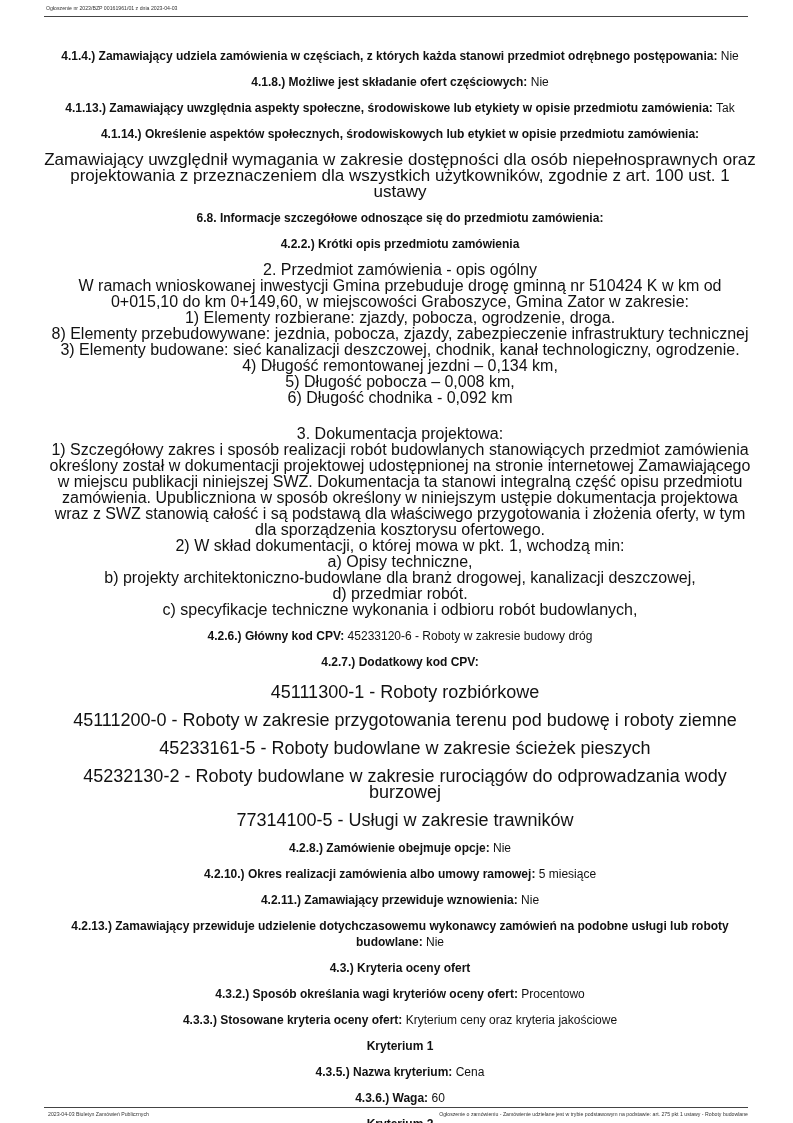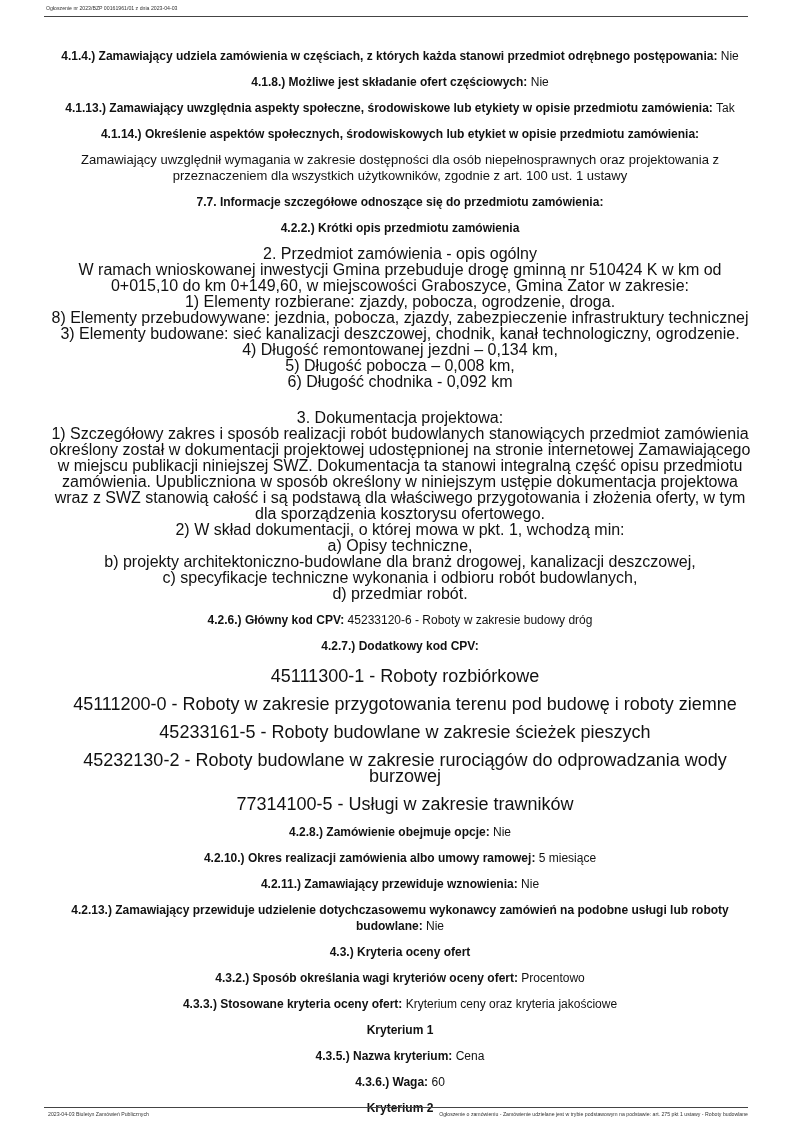--- a/index.html
+++ b/index.html
@@ -23,21 +23,21 @@
     }
     .page-footer .ftr-right {
       position: absolute; right: 0; top: 3px; font-size: 5.2px; color: #333; white-space: nowrap;
     }
     .content {
       position: absolute; left: 44px; top: 48px; width: 712px;
       font-size: 12px; line-height: 16px; text-align: center;
     }
     .para { margin: 0 0 10px 0; }
     .para b { font-weight: bold; }
-    .body-text { font-size: 13px; line-height: 16px; margin: 0 0 10px 0; }
+    .body-text { font-size: 17px; line-height: 16px; margin: 0 0 10px 0; }
     .blk { margin: 0; }
     .block { margin: 0 0 10px 0; font-size: 16px; line-height: 16px; }
     .cpv-item { font-size: 18px; line-height: 16px; margin: 0 0 12px 10px; }
   </style>
 </head>
 <body>
 
 <div class="page-header">
   <span class="hdr-text">Ogłoszenie nr 2023/BZP 00161961/01 z dnia 2023-04-03</span>
 </div>
@@ -46,43 +46,43 @@
 
   <p class="para"><b>4.1.4.) Zamawiający udziela zamówienia w częściach, z których każda stanowi przedmiot odrębnego postępowania:</b> <span>Nie</span></p>
 
   <p class="para"><b>4.1.8.) Możliwe jest składanie ofert częściowych:</b> <span>Nie</span></p>
 
   <p class="para"><b>4.1.13.) Zamawiający uwzględnia aspekty społeczne, środowiskowe lub etykiety w opisie przedmiotu zamówienia:</b> <span>Tak</span></p>
 
   <p class="para"><b>4.1.14.) Określenie aspektów społecznych, środowiskowych lub etykiet w opisie przedmiotu zamówienia:</b></p>
   <p class="body-text">Zamawiający uwzględnił wymagania w zakresie dostępności dla osób niepełnosprawnych oraz projektowania z przeznaczeniem dla wszystkich użytkowników, zgodnie z art. 100 ust. 1 ustawy</p>
 
-  <p class="para"><b>7.7. Informacje szczegółowe odnoszące się do przedmiotu zamówienia:</b></p>
+  <p class="para"><b>6.8. Informacje szczegółowe odnoszące się do przedmiotu zamówienia:</b></p>
 
   <p class="para"><b>4.2.2.) Krótki opis przedmiotu zamówienia</b></p>
 
   <div class="block">
     <div class="blk">2. Przedmiot zamówienia - opis ogólny</div>
     <div class="blk">W ramach wnioskowanej inwestycji Gmina przebuduje drogę gminną nr 510424 K w km od 0+015,10 do km 0+149,60, w miejscowości Graboszyce, Gmina Zator w zakresie:</div>
     <div class="blk">1) Elementy rozbierane: zjazdy, pobocza, ogrodzenie, droga.</div>
     <div class="blk">8) Elementy przebudowywane: jezdnia, pobocza, zjazdy, zabezpieczenie infrastruktury technicznej</div>
     <div class="blk">3) Elementy budowane: sieć kanalizacji deszczowej, chodnik, kanał technologiczny, ogrodzenie.</div>
     <div class="blk">4) Długość remontowanej jezdni – 0,134 km,</div>
     <div class="blk">5) Długość pobocza – 0,008 km,</div>
     <div class="blk">6) Długość chodnika - 0,092 km</div>
   </div>
 
   <div class="block" style="margin-top:20px;">
     <div class="blk">3. Dokumentacja projektowa:</div>
     <div class="blk">1) Szczegółowy zakres i sposób realizacji robót budowlanych stanowiących przedmiot zamówienia określony został w dokumentacji projektowej udostępnionej na stronie internetowej Zamawiającego w miejscu publikacji niniejszej SWZ. Dokumentacja ta stanowi integralną część opisu przedmiotu zamówienia. Upubliczniona w sposób określony w niniejszym ustępie dokumentacja projektowa wraz z SWZ stanowią całość i są podstawą dla właściwego przygotowania i złożenia oferty, w tym dla sporządzenia kosztorysu ofertowego.</div>
     <div class="blk">2) W skład dokumentacji, o której mowa w pkt. 1, wchodzą min:</div>
     <div class="blk">a) Opisy techniczne,</div>
     <div class="blk">b) projekty architektoniczno-budowlane dla branż drogowej, kanalizacji deszczowej,</div>
+    <div class="blk">d) przedmiar robót.</div>
     <div class="blk">c) specyfikacje techniczne wykonania i odbioru robót budowlanych,</div>
-    <div class="blk">d) przedmiar robót.</div>
   </div>
 
   <p class="para"><b>4.2.6.) Główny kod CPV:</b> <span>45233120-6 - Roboty w zakresie budowy dróg</span></p>
 
   <p class="para" style="margin-bottom:14px;"><b>4.2.7.) Dodatkowy kod CPV:</b></p>
 
   <p class="cpv-item">45111300-1 - Roboty rozbiórkowe</p>
   <p class="cpv-item">45111200-0 - Roboty w zakresie przygotowania terenu pod budowę i roboty ziemne</p>
   <p class="cpv-item">45233161-5 - Roboty budowlane w zakresie ścieżek pieszych</p>
   <p class="cpv-item">45232130-2 - Roboty budowlane w zakresie rurociągów do odprowadzania wody burzowej</p>

